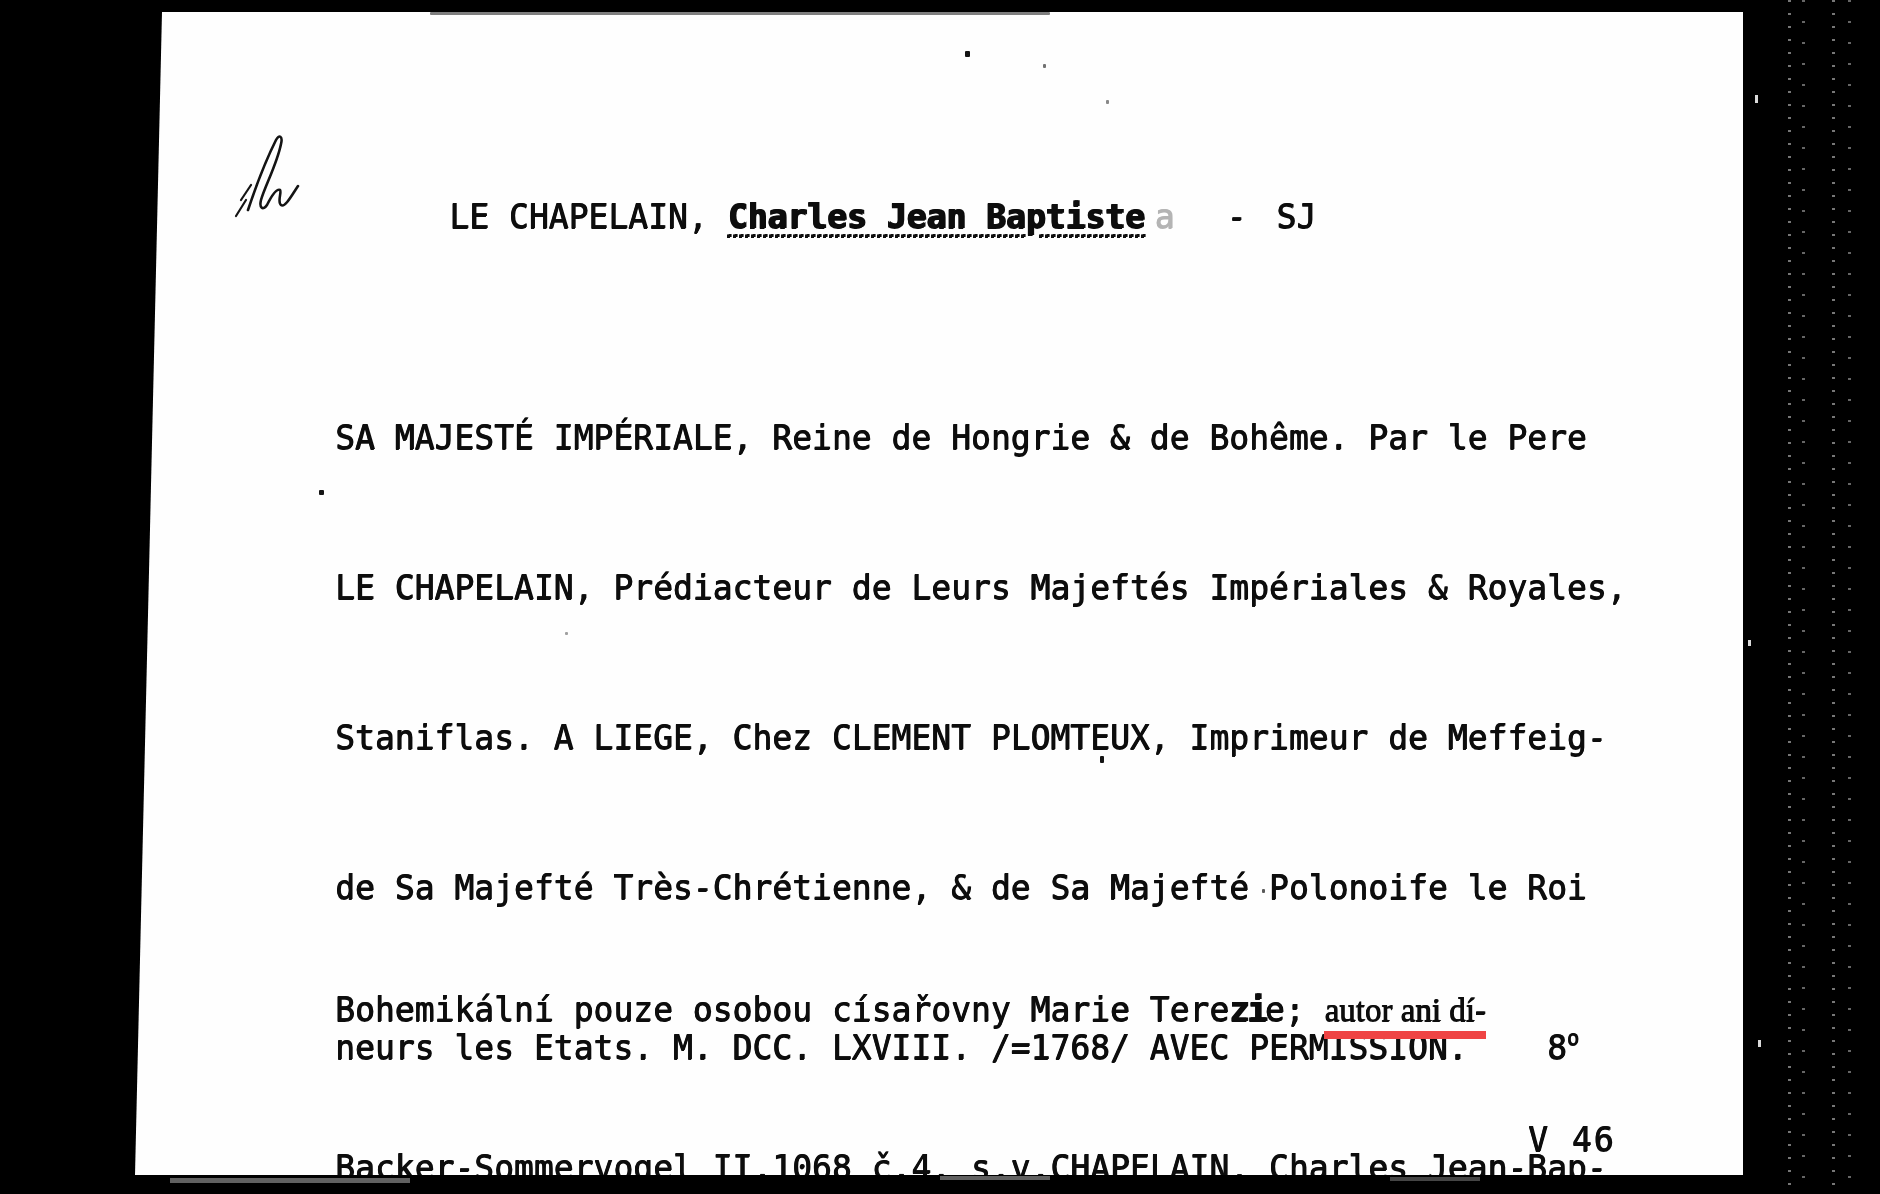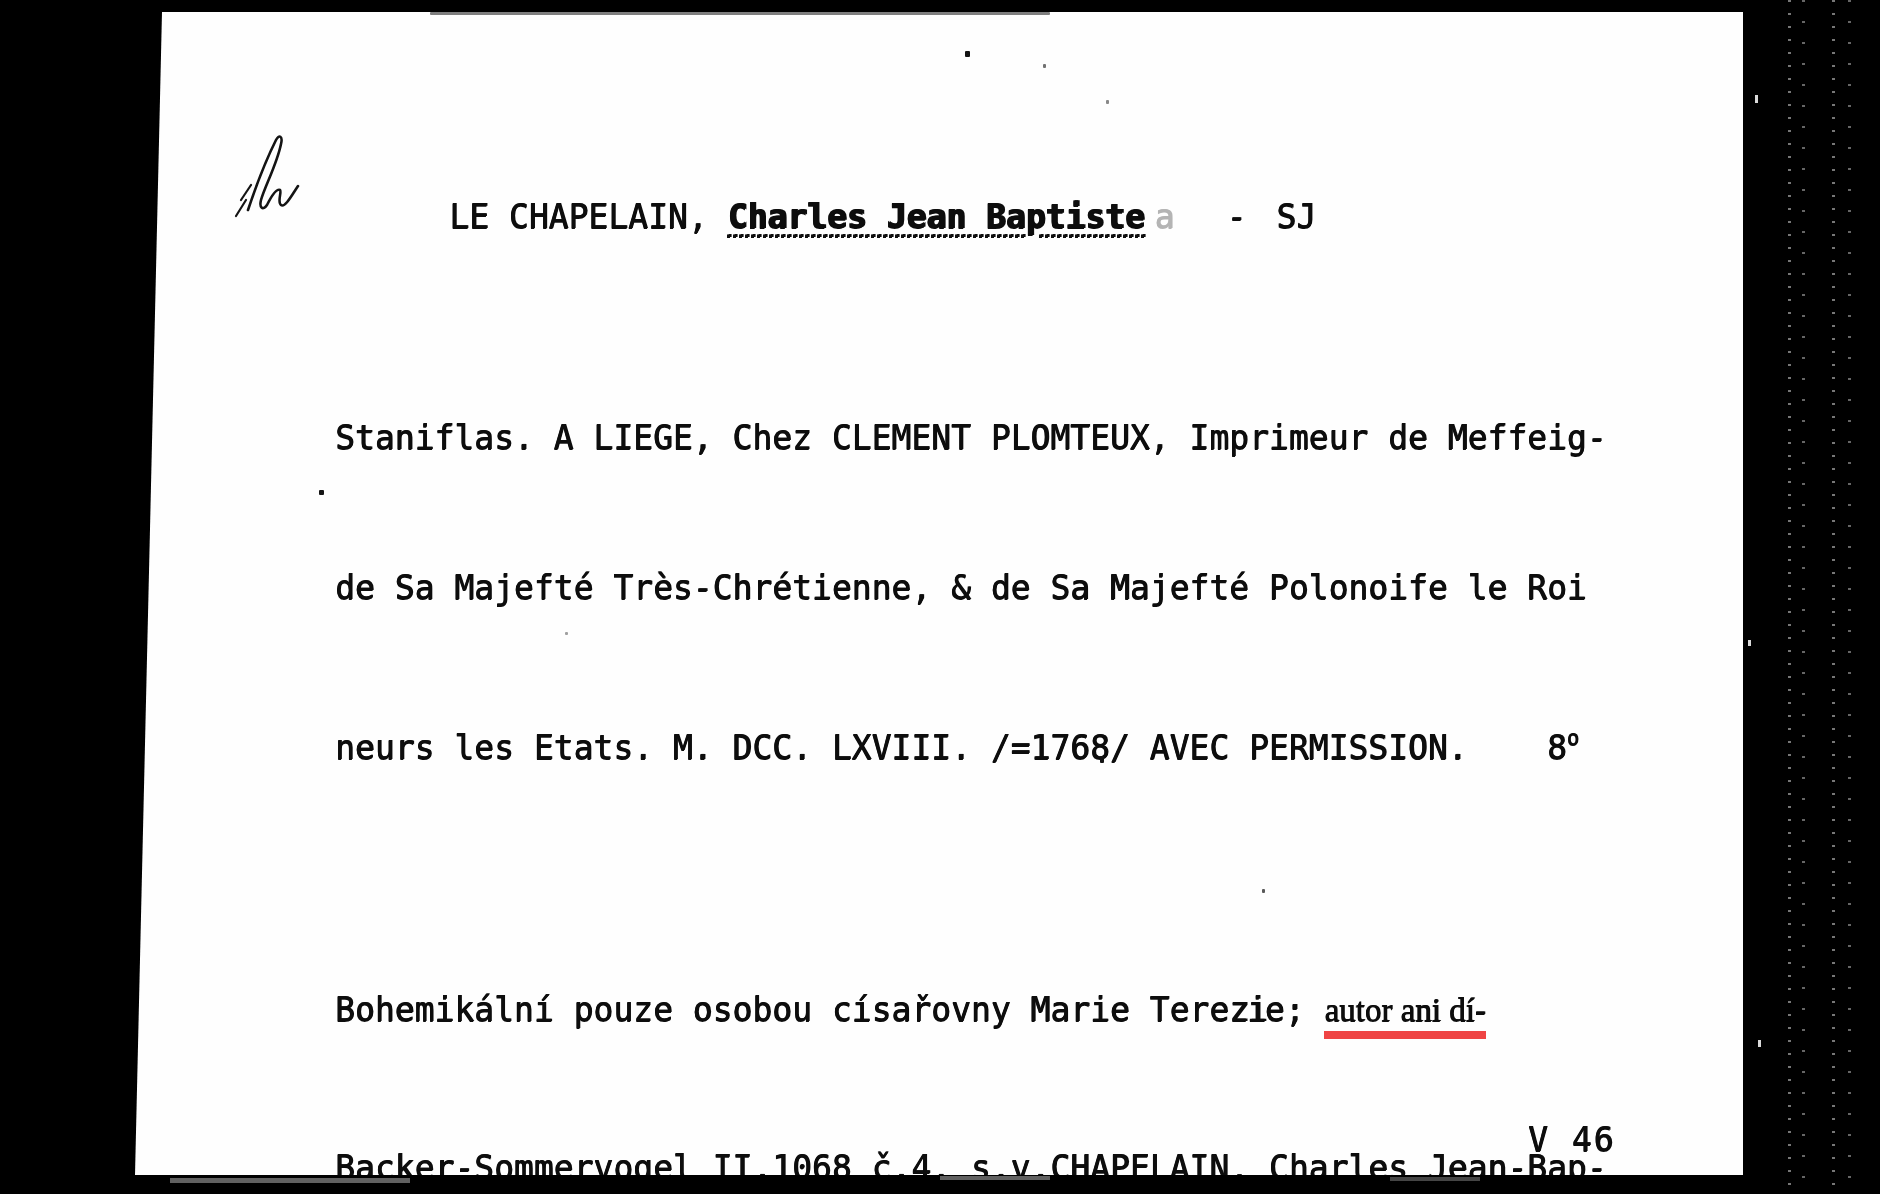--- a/index.html
+++ b/index.html
@@ -53,21 +53,21 @@
   .para { left: 200px; top: 301px; line-height: 50px; }
   .para .ln { height: 50px; }
   .indent1 { padding-left: 450px; }
   .sup {
     font-size: 0.62em;
     vertical-align: 14px;
     letter-spacing: 1px;
   }
   .note { left: 200px; top: 838px; line-height: 64px; }
   .note .over {
-    font-weight: normal;
+    font-weight: bold;
     text-shadow: 1.8px 0 0 currentColor, 0 1.2px 0 currentColor;
     letter-spacing: -2px;
   }
   .underl {
     border-bottom: 8px solid #ef4444;
     padding-bottom: 3px;
     font-family: Liberation Serif, serif;
   }
   .underl.ext { padding-right: 26px; }
 
@@ -134,20 +134,22 @@
       <path d="M14,80 C22,56 34,26 42,10 C45,4 49,6 47,14 C43,34 31,56 27,70 C25,78 29,81 33,75 C37,67 42,58 46,60 C48,62 43,72 47,75 C51,78 58,65 64,56" stroke="#141414" stroke-width="2.6" stroke-linecap="round"></path>
       <path d="M7,70 L17,55" stroke="#141414" stroke-width="2.2" stroke-linecap="round"></path>
       <path d="M2,86 L12,70" stroke="#141414" stroke-width="2.2" stroke-linecap="round"></path>
     </svg>
 
     <div class="tw heading">
       <span>LE CHAPELAIN, </span><span class="name">Charles Jean Baptiste</span><span class="residue">a</span><span class="sep">-</span><span>SJ</span>
     </div>
 
     <div class="tw para">
+      <div class="ln">SA MAJESTÉ IMPÉRIALE, Reine de Hongrie &amp; de Bohême. Par le Pere</div>
+      <div class="ln">LE CHAPELAIN, Prédiacteur de Leurs Majeftés Impériales &amp; Royales,</div>
       <div class="ln">Staniflas. A LIEGE, Chez CLEMENT PLOMTEUX, Imprimeur de Meffeig-</div>
       <div class="ln">de Sa Majefté Très-Chrétienne, &amp; de Sa Majefté Polonoife le Roi</div>
       <div class="ln"><span>neurs les Etats. M. DCC. LXVIII. /=1768/ AVEC PERMISSION.    8</span><span class="sup">o</span></div>
       
     </div>
 
     <div class="tw note">
       <div><span>Bohemikální pouze osobou císařovny Marie Tere</span><span class="over">zi</span><span>e; </span><span class="underl">autor ani dí-</span></div>
       <div><span class="underl ext">lo není bohemikální.</span></div>
     </div>

